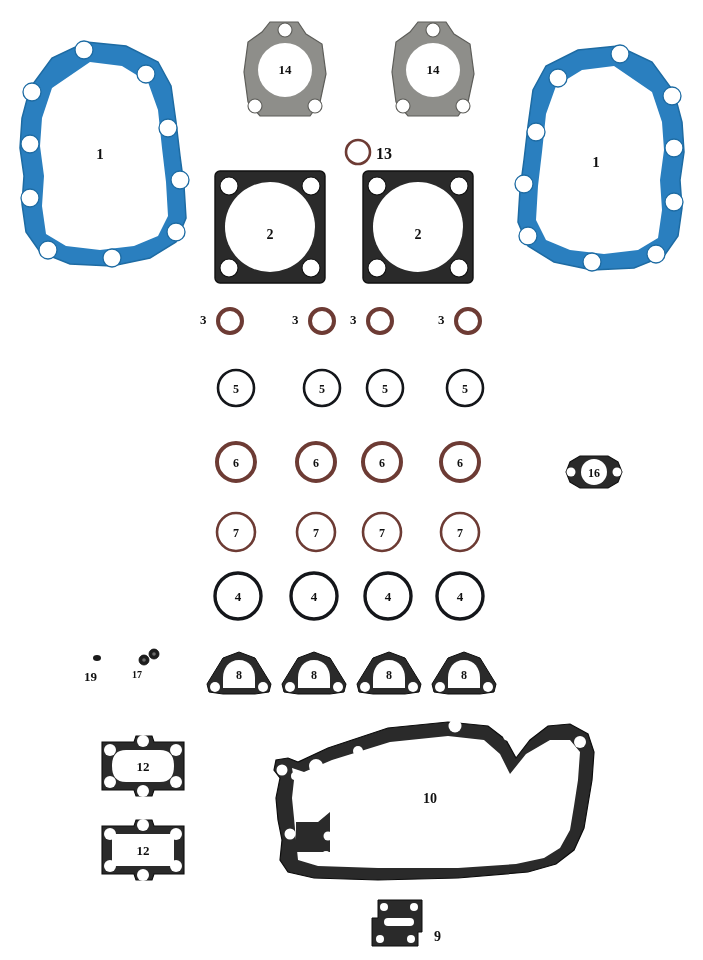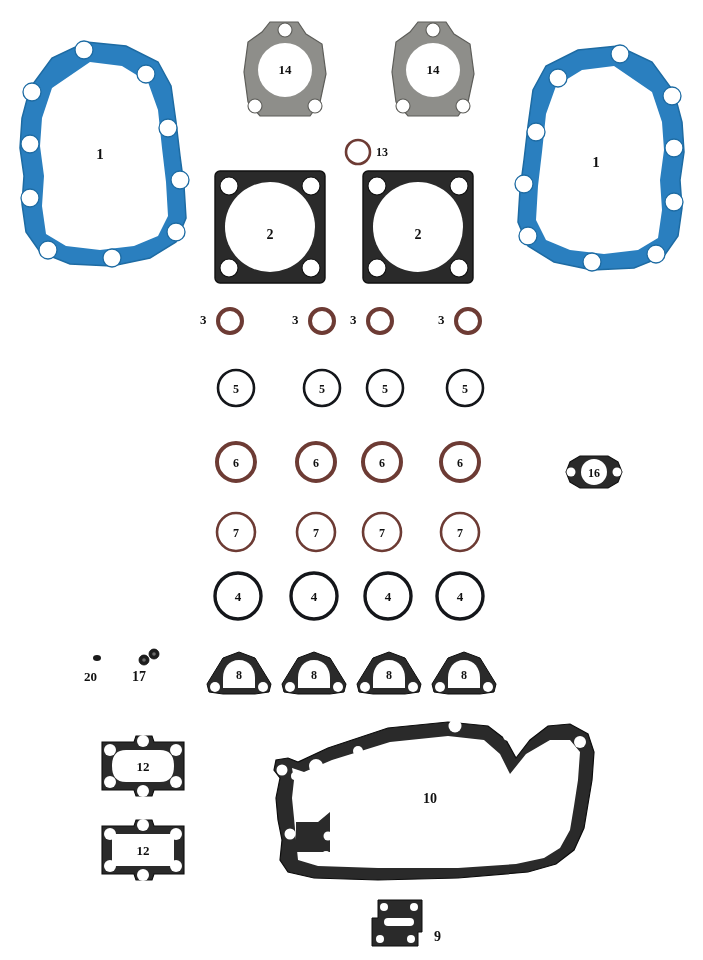--- a/index.html
+++ b/index.html
@@ -94,21 +94,21 @@
       </g>
       <text class="num" x="45" y="53" font-size="13">14</text>
     </svg>
   </div>
 
   <div class="part" style="left:342px;top:136px;">
     <svg width="34" height="32" viewBox="0 0 34 32">
       <circle cx="16" cy="16" r="12" fill="none" stroke="#6d3b34" stroke-width="2.6"></circle>
     </svg>
   </div>
-  <span class="lbl" style="left:376px;top:146px;font-size:12px;">13</span>
+  <span class="lbl" style="left:376px;top:146px;font-size:16px;">13</span>
 
   <div class="part" style="left:212px;top:168px;">
     <svg width="116" height="118" viewBox="0 0 116 118">
       <rect x="3" y="3" width="110" height="112" rx="5" fill="#2a2a2a" stroke="#101010" stroke-width="1.4"></rect>
       <circle cx="58" cy="59" r="45" fill="#ffffff"></circle>
       <g fill="#ffffff" stroke="#101010" stroke-width="1.1">
         <circle cx="17" cy="18" r="9"></circle>
         <circle cx="99" cy="18" r="9"></circle>
         <circle cx="17" cy="100" r="9"></circle>
         <circle cx="99" cy="100" r="9"></circle>
@@ -271,35 +271,35 @@
       <text class="num" x="32" y="22" font-size="12">16</text>
     </svg>
   </div>
 
 
   <div class="part" style="left:90px;top:652px;">
     <svg width="14" height="12" viewBox="0 0 14 12">
       <ellipse cx="7" cy="6" rx="4" ry="3" fill="#1a1a1a"></ellipse>
     </svg>
   </div>
-  <span class="lbl" style="left:84px;top:670px;font-size:13px;">20</span>
+  <span class="lbl" style="left:84px;top:670px;font-size:13px;">19</span>
 
   <div class="part" style="left:136px;top:648px;">
     <svg width="26" height="20" viewBox="0 0 26 20">
       <g fill="#1e1e1e" stroke="#0a0a0a" stroke-width="0.8">
         <circle cx="8" cy="12" r="5"></circle>
         <circle cx="18" cy="6" r="5"></circle>
       </g>
       <g fill="#6a6a6a">
         <circle cx="8" cy="12" r="1.8"></circle>
         <circle cx="18" cy="6" r="1.8"></circle>
       </g>
     </svg>
   </div>
-  <span class="lbl" style="left:132px;top:670px;font-size:14px;">17</span>
+  <span class="lbl" style="left:132px;top:670px;font-size:10px;">17</span>
 
   <div class="part" style="left:203px;top:650px;">
     <svg width="72" height="46" viewBox="0 0 72 46">
       <path d="M36 2 L52 8 L68 34 L66 42 L52 44 L20 44 L6 42 L4 34 L20 8 Z" fill="#2a2a2a" stroke="#0c0c0c" stroke-width="1"></path>
       <path d="M36 10 C26 10 20 18 20 28 L20 38 L52 38 L52 28 C52 18 46 10 36 10 Z" fill="#ffffff"></path>
       <g fill="#ffffff">
         <circle cx="12" cy="37" r="5"></circle>
         <circle cx="60" cy="37" r="5"></circle>
       </g>
       <text class="num" x="36" y="26" font-size="12">8</text>

